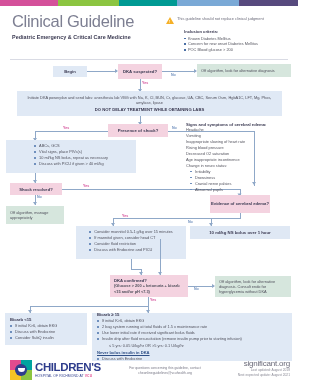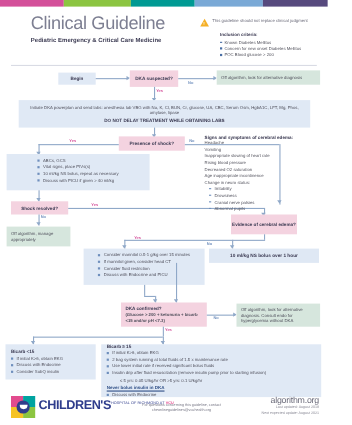--- a/index.html
+++ b/index.html
@@ -13,21 +13,21 @@
   
   .topbar{display:flex;height:6px;width:298px;}
   .topbar span{height:100%;}
   .c1{flex:0 0 58px;background:#d4509a;}
   .c2{flex:0 0 61px;background:#8cc541;}
   .c3{flex:0 0 58px;background:#009a93;}
   .c4{flex:0 0 62px;background:#7aa9d6;}
   .c5{flex:1;background:#574a7e;}
 
   
-  .header{padding:7px 12px 0 12px;display:flex;margin-left:16px;}
+  .header{padding:7px 12px 0 12px;display:flex;}
   .htitle{width:150px;}
   .h-clinical{font-size:16.5px;color:#7d7f92;letter-spacing:-0.3px;line-height:1.05;font-weight:400;}
   .h-dka{font-size:16px;font-weight:bold;color:#3b3a52;letter-spacing:-0.2px;line-height:1.15;margin-top:1px;}
   .h-sub{font-size:5.4px;font-weight:bold;color:#3b3a52;margin-top:4px;letter-spacing:0.05px;}
   .hright{flex:1;padding-left:4px;padding-top:3px;}
   .warnrow{display:flex;align-items:flex-start;gap:3px;}
   .warn-tri{width:0;height:0;border-left:4px solid transparent;border-right:4px solid transparent;border-bottom:7px solid #f5b027;position:relative;flex:0 0 auto;margin-top:1px;}
   .warn-tri:after{content:"!";position:absolute;left:-1.2px;top:1.6px;font-size:4px;color:#fff;font-weight:bold;}
   .warn-txt{font-size:3.9px;color:#6b6b7a;line-height:1.2;padding-top:1px;}
   .inc-title{font-size:4.1px;font-weight:bold;color:#3b3a52;margin-top:5px;margin-left:18px;}
@@ -68,21 +68,21 @@
   .footer{position:absolute;left:0;bottom:0;width:298px;height:34px;}
   .logo{position:absolute;left:10px;bottom:6px;display:flex;align-items:center;gap:3px;}
   .logo-mark{position:relative;width:22px;height:20px;}
   .lm{position:absolute;}
   .lm.p1{left:0;top:0;width:11px;height:10px;background:#e24b8e;}
   .lm.p2{left:11px;top:0;width:11px;height:10px;background:#00a3a0;}
   .lm.p3{left:0;top:10px;width:11px;height:10px;background:#f6c324;}
   .lm.p4{left:11px;top:10px;width:11px;height:10px;background:#8cc541;}
   .lm-face{position:absolute;left:5px;top:4px;width:12px;height:12px;border-radius:50%;background:#2f3d8c;}
   .lm-face:after{content:"";position:absolute;left:2.5px;top:4px;width:7px;height:4px;border-radius:0 0 7px 7px;background:#fff;}
-  .logo-txt{display:flex;flex-direction:row;line-height:1;}
+  .logo-txt{display:flex;flex-direction:column;line-height:1;}
   .logo-main{font-size:11.5px;font-weight:bold;color:#2f3d8c;letter-spacing:-0.4px;}
   .logo-sub{font-size:3.4px;color:#2f3d8c;letter-spacing:0.1px;margin-top:1px;}
   .logo-sub b{color:#e24b8e;}
   .foot-mid{position:absolute;left:105px;bottom:10px;text-align:center;width:120px;}
   .foot-mid div{font-size:3.4px;color:#7a7a88;line-height:1.5;}
   .foot-right{position:absolute;right:8px;bottom:8px;text-align:right;}
   .fr-url{font-size:8px;color:#6b6b7a;letter-spacing:-0.2px;}
   .fr-l{font-size:3.3px;color:#8a8a96;line-height:1.45;}
 </style>
 </head>
@@ -287,17 +287,17 @@
     <div class="logo-txt">
       <span class="logo-main">CHILDREN'S</span>
       <span class="logo-sub"><span>HOSPITAL OF RICHMOND AT </span><b>VCU</b></span>
     </div>
   </div>
   <div class="foot-mid">
     <div>For questions concerning this guideline, contact</div>
     <div>cheonlineguidelines@vcuhealth.org</div>
   </div>
   <div class="foot-right">
-    <div class="fr-url">algorithm.org</div>
+    <div class="fr-url">significant.org</div>
     <div class="fr-l">Last updated: August 2018</div>
     <div class="fr-l">Next expected update: August 2021</div>
   </div>
 </div>
 
 </body></html>

